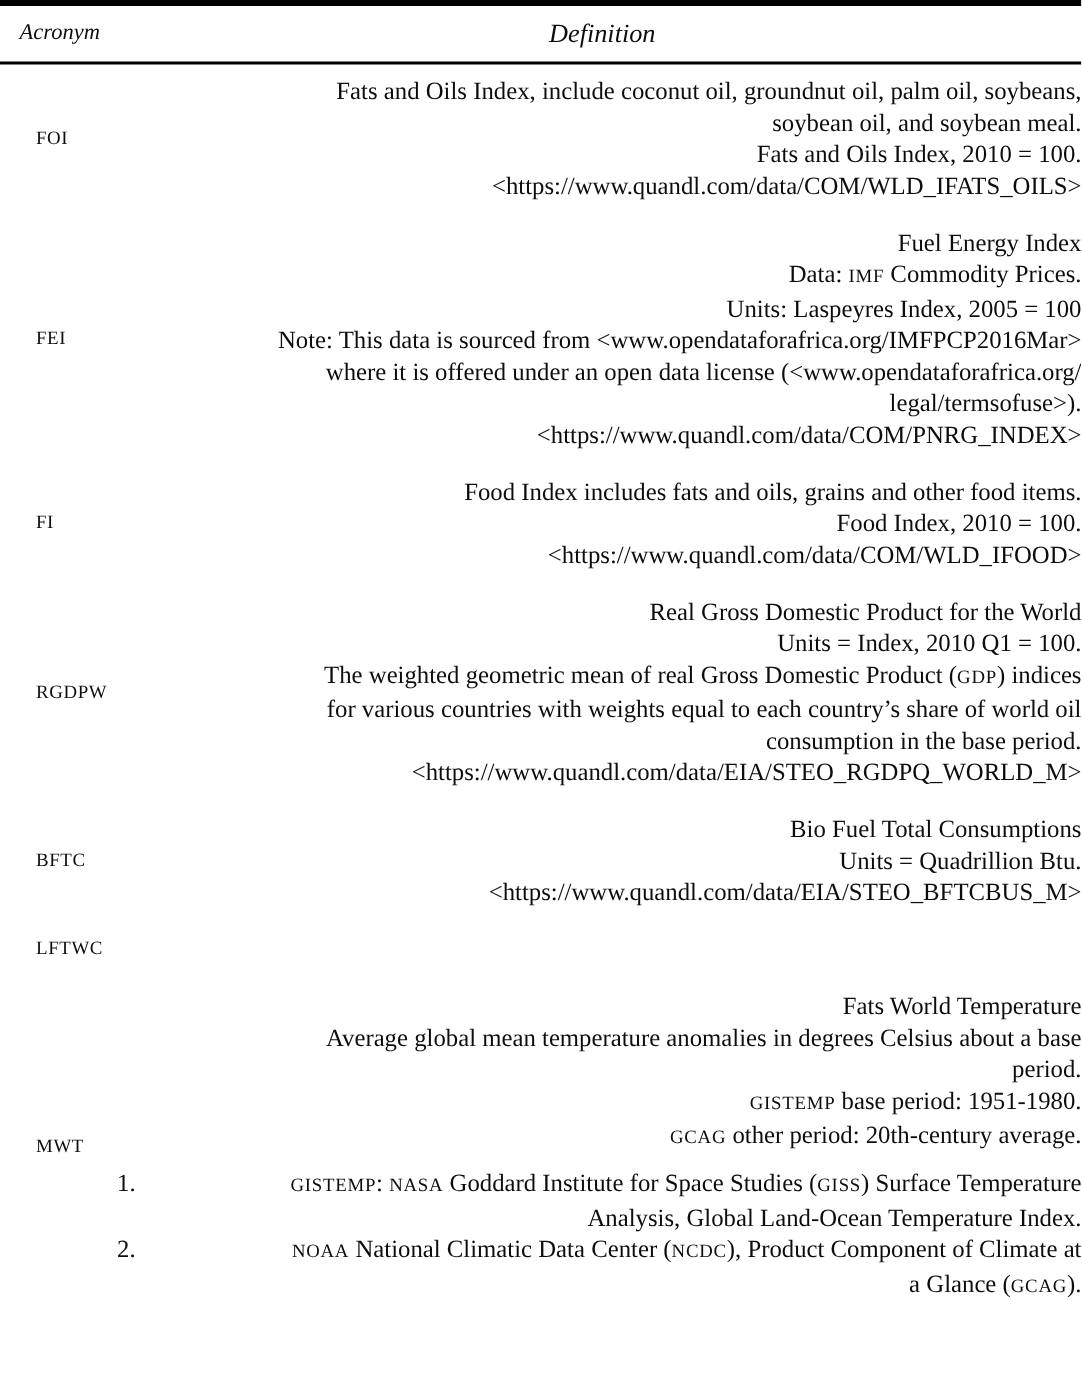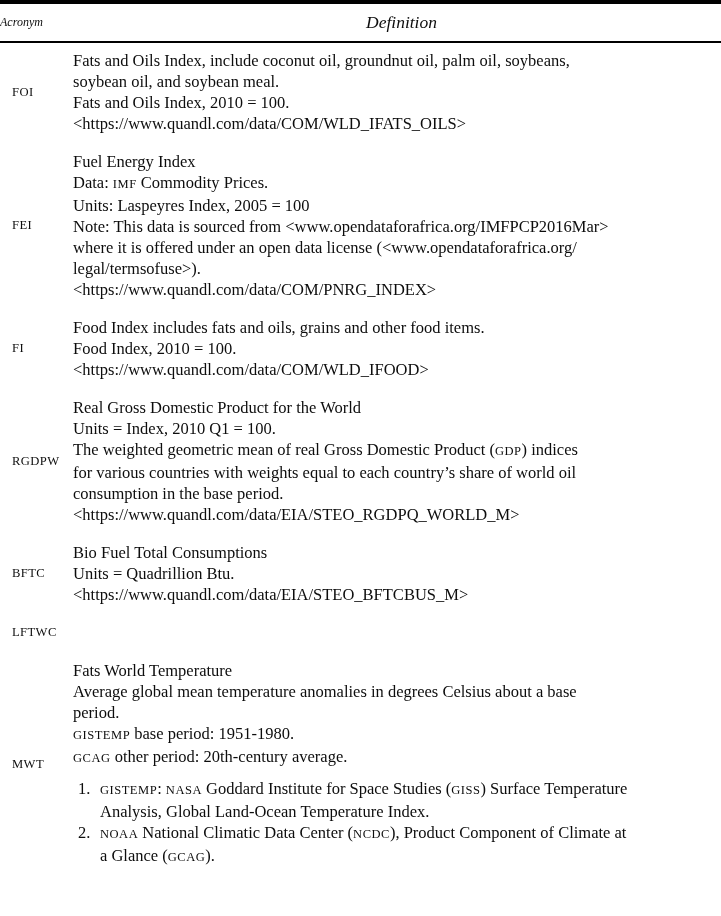--- a/index.html
+++ b/index.html
@@ -20,22 +20,22 @@
   .rule-thin  { height: 2px; background: #000000; }
 
   .thead {
     position: relative;
     height: 37px;
     display: flex;
     align-items: center;
   }
   .h-acr {
     font-style: italic;
-    font-size: 12px;
-    margin-left: 0;
+    font-size: 15px;
+    margin-left: 13px;
     white-space: nowrap;
   }
   .h-def {
     position: absolute;
     left: 90px;
     right: 8px;
     text-align: center;
     font-style: italic;
     font-size: 17.5px;
     white-space: nowrap;
@@ -43,33 +43,34 @@
 
   .tbody { padding-top: 7px; }
 
   .trow {
     display: flex;
     align-items: center;
     margin-bottom: 17px;
   }
   .acronym {
     width: 73px;
-    padding-left: 12px;
+    padding-left: 24px;
     box-sizing: border-box;
     flex-shrink: 0;
     font-size: 12.6px;
     letter-spacing: 0.4px;
     line-height: 21px;
   }
   .definition { flex: 1; min-width: 0; }
 
   .line {
     font-size: 16.5px;
     line-height: 21px;
     white-space: nowrap;
+    text-align: right;
   }
   .sc {
     font-size: 0.76em;
     letter-spacing: 0.04em;
   }
 
   .list { margin-top: 9px; }
   .li { display: flex; }
   .li-num {
     width: 27px;

